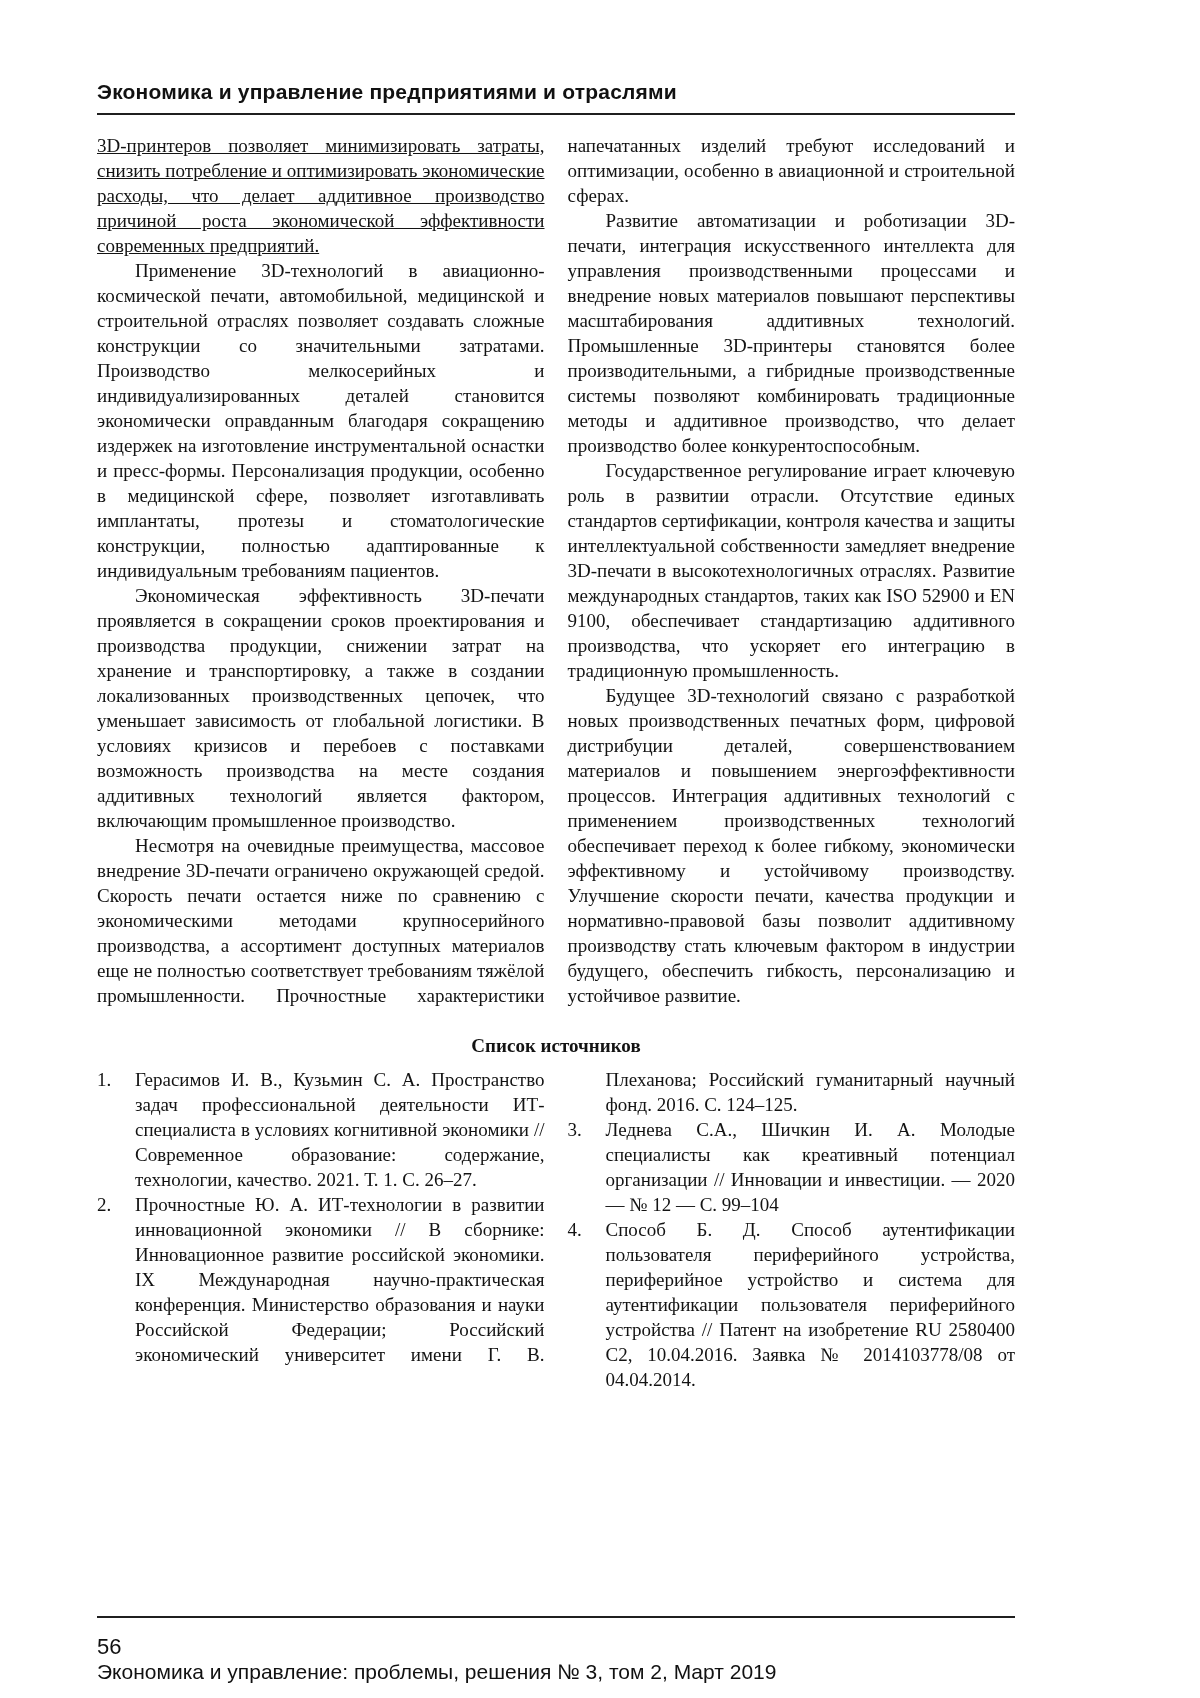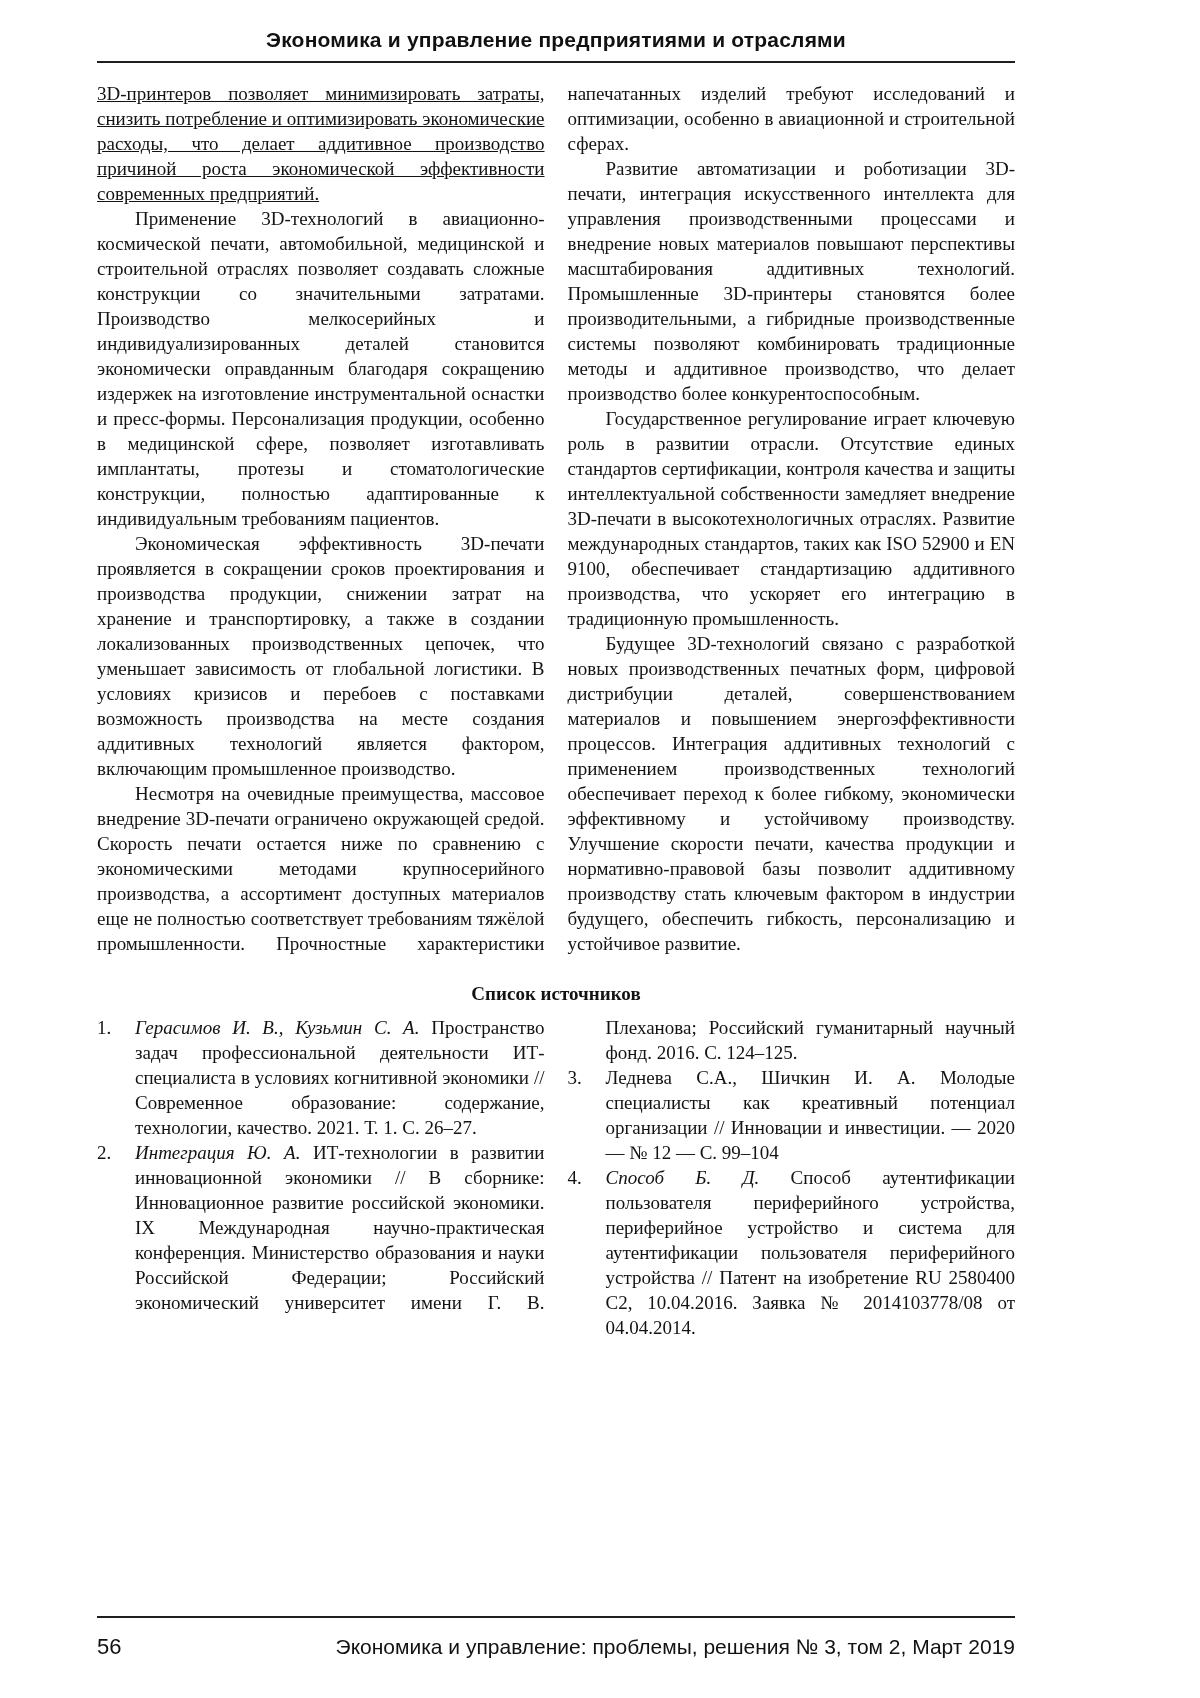--- a/index.html
+++ b/index.html
@@ -13,21 +13,21 @@
       color: #131313;
       font-family: "Liberation Serif", "DejaVu Serif", serif;
       overflow: hidden;
     }
     .content {
       position: absolute;
       left: 97px;
       top: 0;
       width: 918px;
     }
-    .page-header { padding-top: 28px; text-align: center; }
+    .page-header { padding-top: 80px; }
     .section-title {
       font-family: "Liberation Sans", "DejaVu Sans", sans-serif;
       font-size: 21px;
       font-weight: 700;
       margin: 0 0 9px 0;
       letter-spacing: 0.2px;
       color: #111;
     }
     .header-rule {
       border: none;
@@ -68,35 +68,36 @@
       padding-left: 38px;
       text-indent: -38px;
       orphans: 2;
       widows: 2;
     }
     .ref-num {
       display: inline-block;
       width: 38px;
       text-indent: 0;
     }
-    .ref-authors { font-style: italic; }
+    .ref-authors { }
     .ref-authors.plain { font-style: normal; }
     .page-footer {
       position: absolute;
       left: 97px;
       width: 918px;
       top: 1616px;
       border-top: 2px solid #1f1f1f;
       padding-top: 16px;
       display: flex;
       justify-content: space-between;
       align-items: baseline;
       font-family: "Liberation Sans", "DejaVu Sans", sans-serif;
       font-size: 21px;
       color: #111;
+      flex-direction: column;
     }
     .page-number { font-size: 22px; }
   </style>
 </head>
 <body>
 
 <div class="page">
   <div class="content">
 
     <header class="page-header">
@@ -112,21 +113,21 @@
       <p>Развитие автоматизации и роботизации 3D-печати, интеграция искусственного интеллекта для управления производственными процессами и внедрение новых материалов повышают перспективы масштабирования аддитивных технологий. Промышленные 3D-принтеры становятся более производительными, а гибридные производственные системы позволяют комбинировать традиционные методы и аддитивное производство, что делает производство более конкурентоспособным.</p>
       <p>Государственное регулирование играет ключевую роль в развитии отрасли. Отсутствие единых стандартов сертификации, контроля качества и защиты интеллектуальной собственности замедляет внедрение 3D-печати в высокотехнологичных отраслях. Развитие международных стандартов, таких как ISO 52900 и EN 9100, обеспечивает стандартизацию аддитивного производства, что ускоряет его интеграцию в традиционную промышленность.</p>
       <p>Будущее 3D-технологий связано с разработкой новых производственных печатных форм, цифровой дистрибуции деталей, совершенствованием материалов и повышением энергоэффективности процессов. Интеграция аддитивных технологий с применением производственных технологий обеспечивает переход к более гибкому, экономически эффективному и устойчивому производству. Улучшение скорости печати, качества продукции и нормативно-правовой базы позволит аддитивному производству стать ключевым фактором в индустрии будущего, обеспечить гибкость, персонализацию и устойчивое развитие.</p>
     </section>
 
     <h2 class="refs-title">Список источников</h2>
 
     <section class="refs-columns">
       <div class="ref"><span class="ref-num">1.</span><span class="ref-authors">Герасимов И. В., Кузьмин С. А.</span>
         <span class="ref-text">Пространство задач профессиональной деятельности ИТ-специалиста в условиях когнитивной экономики // Современное образование: содержание, технологии, качество. 2021. Т. 1. С. 26–27.</span></div>
-      <div class="ref"><span class="ref-num">2.</span><span class="ref-authors">Интеграция Ю. А.</span>
+      <div class="ref"><span class="ref-num">2.</span><span class="ref-authors">Прочностные Ю. А.</span>
         <span class="ref-text">ИТ-технологии в развитии инновационной экономики // В сборнике: Инновационное развитие российской экономики. IX Международная научно-практическая конференция. Министерство образования и науки Российской Федерации; Российский экономический университет имени Г. В. Плеханова; Российский гуманитарный научный фонд. 2016. С. 124–125.</span></div>
       <div class="ref"><span class="ref-num">3.</span><span class="ref-authors plain">Леднева С.А., Шичкин И. А.</span>
         <span class="ref-text">Молодые специалисты как креативный потенциал организации // Инновации и инвестиции. — 2020 — № 12 — С. 99–104</span></div>
       <div class="ref"><span class="ref-num">4.</span><span class="ref-authors">Способ Б. Д.</span>
         <span class="ref-text">Способ аутентификации пользователя периферийного устройства, периферийное устройство и система для аутентификации пользователя периферийного устройства // Патент на изобретение RU 2580400 C2, 10.04.2016. Заявка № 2014103778/08 от 04.04.2014.</span></div>
     </section>
 
   </div>
 
   <footer class="page-footer">

